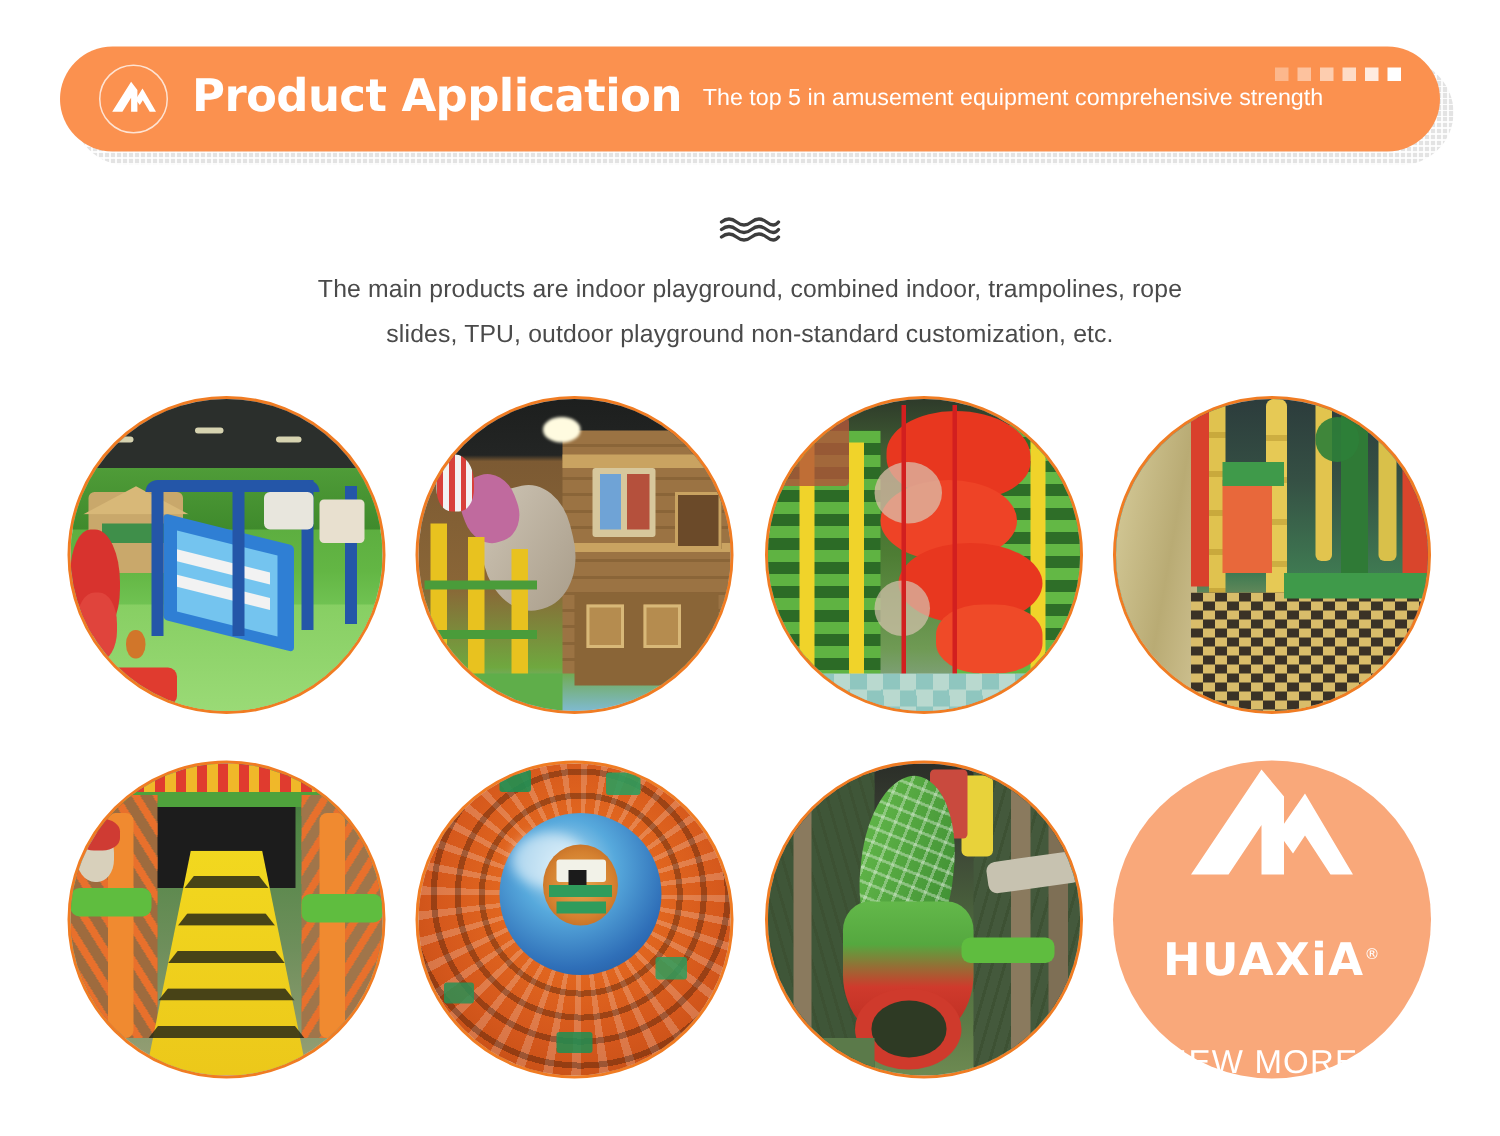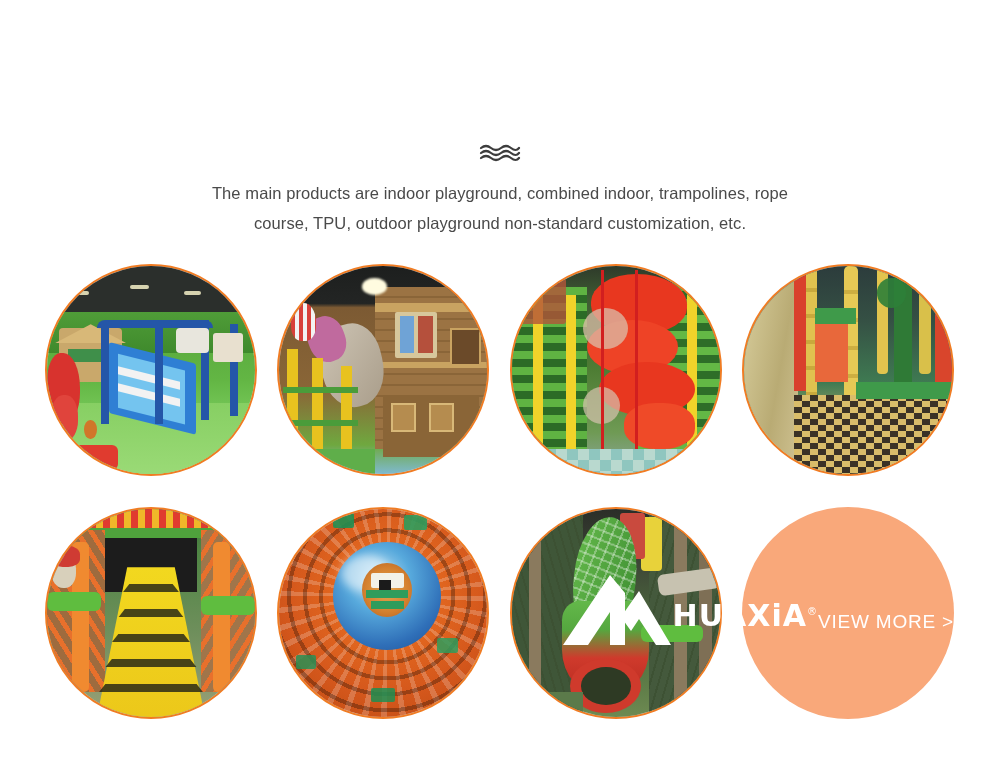--- a/index.html
+++ b/index.html
@@ -86,61 +86,82 @@
     background:#d9d9d9;
   }
   .art { position:absolute; inset:0; }
 
   
   .viewmore {
     position:absolute;
     width:212px; height:212px;
     border-radius:50%;
     background:#f9a87a;
-    display:flex; 
-    align-items:center; justify-content:flex-end;
+    display:flex; flex-direction:column;
+    align-items:center; justify-content:space-between;
     cursor:pointer;
   }
   .vm-logo { margin-top:4px; }
   .vm-wordmark {
     position:relative;
     color:#fff; font-size:30px; font-weight:bold;
     letter-spacing:1px; line-height:1;
     margin-top:5px;
     font-family:"DejaVu Sans", sans-serif;
   }
   .vm-wordmark sup { font-size:10px; font-weight:normal; vertical-align:super; }
   .vm-cta {
-    color:#fff; font-size:19px; letter-spacing:.8px;
+    color:#fff; font-size:22px; letter-spacing:.8px;
     margin-top:16px; line-height:1; white-space:nowrap;
   }
 
   
   .bg { position:absolute; inset:0; }
   .b  { position:absolute; }
 </style>
 </head>
 <body>
 
 <div class="page">
 
+  <div class="banner-wrap">
+    <div class="banner-shadow"></div>
+    <div class="banner">
+      <div class="brand-badge">
+        <svg width="30" height="24" viewBox="0 0 30 24" aria-hidden="true">
+          <path d="M13.4 0.5 L0.8 20.5 L7.6 20.5 L13.4 11.2 L13.4 20.5 L17.6 20.5 L17.6 6.0 Z" fill="#ffffff"></path>
+          <path d="M21.0 5.0 L16.4 12.4 L19.2 16.0 L21.2 12.8 L25.8 20.5 L30 20.5 Z" fill="#ffffff"></path>
+        </svg>
+      </div>
+      <div class="banner-title">Product Application</div>
+      <div class="banner-sub">The top 5 in amusement equipment comprehensive strength</div>
+      <div class="dots">
+        <i style="opacity:.35"></i>
+          <i style="opacity:.45"></i>
+          <i style="opacity:.55"></i>
+        <i style="opacity:.68"></i>
+          <i style="opacity:.82"></i>
+          <i style="opacity:1"></i>
+      </div>
+    </div>
+  </div>
 
   <div class="wave">
     <svg width="42" height="20" viewBox="0 0 42 20" aria-hidden="true">
       <g fill="none" stroke="#3d3d3d" stroke-width="2.2" stroke-linecap="round">
         <path d="M2 5 q5 -4 10 0 t10 0 t10 0 t8 0"></path>
         <path d="M2 10 q5 -4 10 0 t10 0 t10 0 t8 0"></path>
         <path d="M2 15 q5 -4 10 0 t10 0 t10 0 t8 0"></path>
       </g>
     </svg>
   </div>
 
   <div class="intro">
     <span>The main products are indoor playground, combined indoor, trampolines, rope</span>
-    <span>course, TPU, outdoor playground non-standard customization, etc.</span>
+    <span>slides, TPU, outdoor playground non-standard customization, etc.</span>
   </div>
 
   <div class="grid">
 
     <div class="cell" style="left:45px;  top:264px;">
       <div class="art">
         <div class="bg" style="background:linear-gradient(180deg,#2b2f2c 0%,#2b2f2c 22%,#54a33a 22%,#63b644 55%,#77c95a 72%,#8ed46d 100%)"></div>
         <div class="b" style="left:0;top:22%;width:100%;height:20%;background:linear-gradient(180deg,#4f9c38,#3f8a2c)"></div>
         <div class="b" style="left:0;top:66%;width:100%;height:34%;background:linear-gradient(180deg,#87cf63,#9ada76)"></div>
         <div class="b" style="left:6%;top:30%;width:30%;height:26%;background:#c9a86b;border-radius:4px 4px 0 0"></div>

